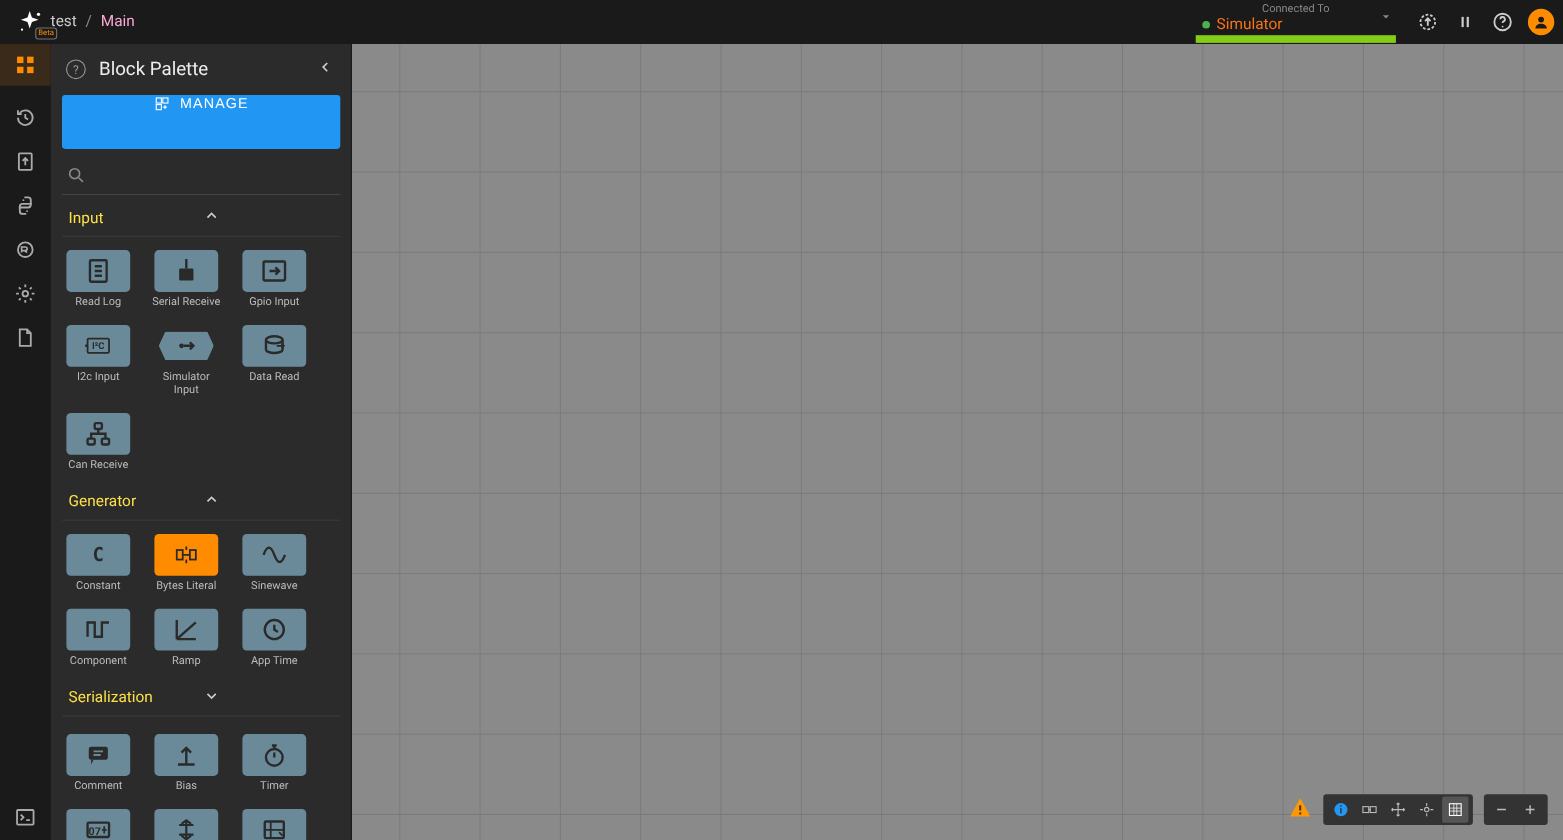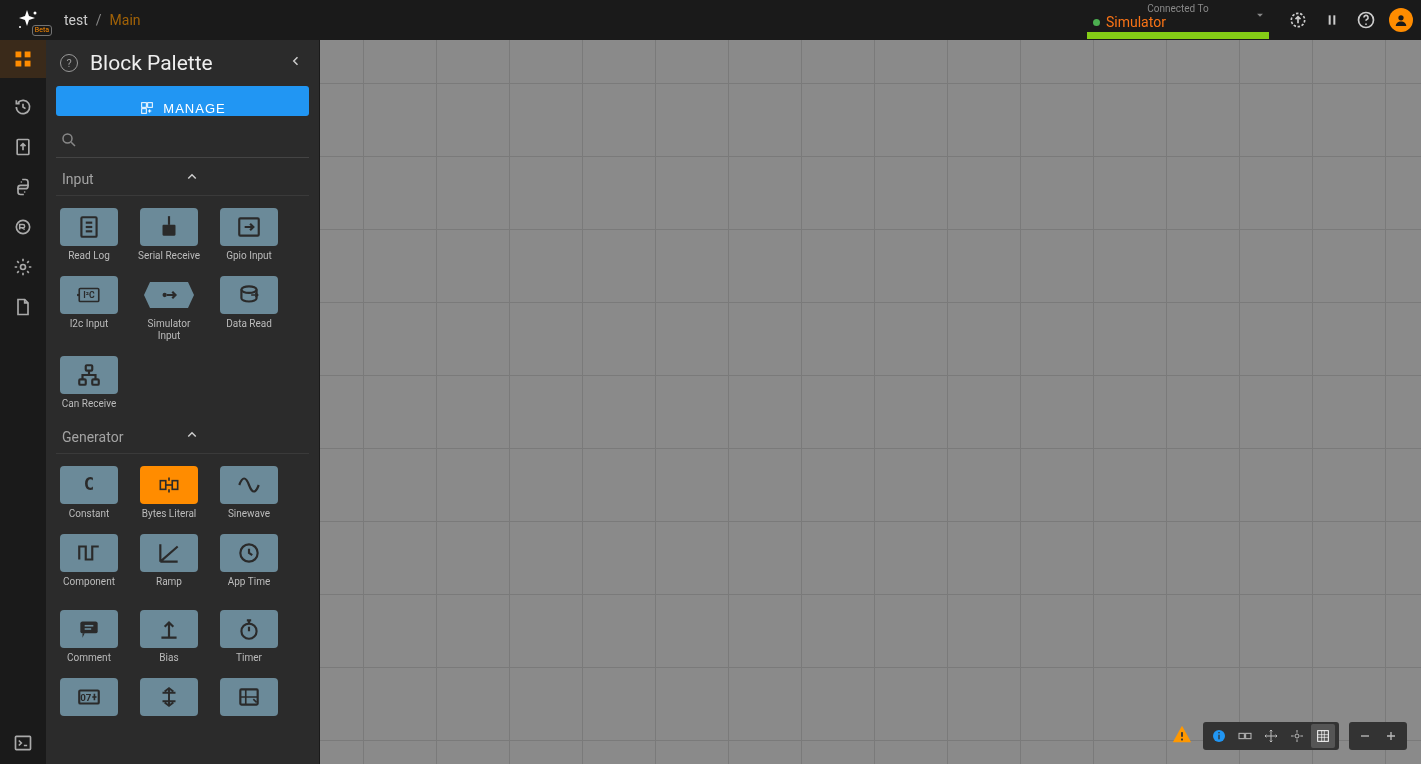--- a/index.html
+++ b/index.html
@@ -4,23 +4,23 @@
 <style>
 * { box-sizing: border-box; margin: 0; padding: 0; }
 html, body { width: 1421px; height: 764px; overflow: hidden; font-family: -apple-system, BlinkMacSystemFont, "Segoe UI", Roboto, sans-serif; background: #1a1a1a; color: #e0e0e0; }
 body { display: flex; flex-direction: column; }
 
 
 .topbar { height: 40px; background: #1a1a1a; display: flex; align-items: center; padding: 0 8px; flex-shrink: 0; }
 .logo { width: 38px; height: 28px; display: flex; align-items: center; justify-content: center; position: relative; }
 .logo svg { width: 24px; height: 24px; }
 .beta-badge { position: absolute; bottom: -2px; right: -6px; font-size: 7px; color: #ff8c00; border: 1px solid #737373; border-radius: 3px; padding: 0 2px; line-height: 9px; margin-left: 42px; }
-.breadcrumb { margin-left: 18px; font-size: 14px; color: #ccc; display: flex; align-items: center; gap: 8px; }
+.breadcrumb { font-size: 14px; color: #ccc; display: flex; align-items: center; gap: 8px; }
 .breadcrumb .sep { color: #888; }
-.breadcrumb .muted { color: #a16207; }
+.breadcrumb .muted { color: #f9a8d4; }
 .topbar-spacer { flex: 1; }
 .conn-panel { display: flex; flex-direction: column; align-items: flex-start; margin-right: 6px; border-bottom: 7px solid #84cc16; padding: 2px 6px 2px 6px; min-width: 182px; position: relative; }
 .conn-panel .lbl { font-size: 10px; color: #888; align-self: center; }
 .conn-panel .val { font-size: 14px; color: #f97316; display: flex; align-items: center; gap: 6px; }
 .conn-panel .dot { width: 7px; height: 7px; border-radius: 50%; background: #4caf50; }
 .conn-panel .chev { position: absolute; right: 2px; bottom: 6px; color: #888; }
 .topbar-icons { display: flex; align-items: center; gap: 12px; margin-left: 12px; }
 .topbar-icons .ticon { width: 22px; height: 22px; display: flex; align-items: center; justify-content: center; color: #ccc; cursor: pointer; }
 .avatar { width: 24px; height: 24px; border-radius: 50%; background: #ff8c00; display: flex; align-items: center; justify-content: center; }
 
@@ -30,34 +30,34 @@
 
 .rail { width: 46px; background: #1a1a1a; display: flex; flex-direction: column; align-items: center; padding-top: 12px; gap: 18px; flex-shrink: 0; position: relative; }
 .rail .ricon { width: 22px; height: 22px; display: flex; align-items: center; justify-content: center; color: #aaa; cursor: pointer; }
 .rail .ricon.active { color: #ff8c00; background: #3a2a1a; width: 46px; height: 38px; margin-top: -12px; padding-top: 0; }
 .rail-bottom { position: absolute; bottom: 10px; }
 
 
 .palette { width: 274px; background: #2b2b2b; display: flex; flex-direction: column; flex-shrink: 0; border-right: 1px solid #1a1a1a; }
 .palette-header { height: 46px; display: flex; align-items: center; padding: 0 14px; gap: 12px; }
 .palette-header .help { width: 18px; height: 18px; border: 1.5px solid #999; border-radius: 50%; display: flex; align-items: center; justify-content: center; font-size: 11px; color: #999; }
-.palette-header h1 { font-size: 21px; font-weight: 400; color: #eee; flex: 1; }
+.palette-header h1 { font-size: 17px; font-weight: 400; color: #eee; flex: 1; }
 .palette-header .collapse { color: #ccc; cursor: pointer; }
 .palette-body { flex: 1; overflow-y: auto; padding: 0 10px 10px 10px; position: relative; }
 .palette-body::-webkit-scrollbar { width: 8px; }
 .palette-body::-webkit-scrollbar-track { background: #2b2b2b; }
 .palette-body::-webkit-scrollbar-thumb { background: #555; border-radius: 4px; }
-.manage-btn { width: 100%; height: 30px; background: #2196f3; color: #fff; border: none; border-radius: 3px; font-size: 13px; letter-spacing: 1px; font-weight: 500; display: flex; align-items: flex-end; justify-content: center; gap: 8px; cursor: pointer; margin-bottom: 6px; }
+.manage-btn { width: 100%; height: 49px; background: #2196f3; color: #fff; border: none; border-radius: 3px; font-size: 13px; letter-spacing: 1px; font-weight: 500; display: flex; align-items: flex-start; justify-content: center; gap: 8px; cursor: pointer; margin-bottom: 6px; }
 .search-row { height: 36px; display: flex; align-items: center; padding: 0 4px; border-bottom: 1px solid #444; margin-bottom: 4px; }
 .search-row svg { color: #888; }
 .search-row input { background: transparent; border: none; outline: none; color: #eee; margin-left: 6px; flex: 1; font-size: 13px; }
 
 .cat { margin-top: 4px; }
 .cat-header { height: 34px; display: flex; align-items: center; padding: 0 6px; cursor: pointer; border-bottom: 1px solid #3a3a3a; }
-.cat-header span { font-size: 14px; color: #a3a3a3; flex: 1; }
+.cat-header span { font-size: 14px; color: #fde047; flex: 1; }
 .cat-header .chev { color: #ccc; }
 .cat-body { display: flex; flex-wrap: wrap; gap: 14px 18px; padding: 12px 2px 6px 2px; }
 
 .block { width: 62px; display: flex; flex-direction: column; align-items: center; cursor: grab; }
 .block-icon { width: 58px; height: 38px; background: #6b8a99; border-radius: 4px; display: flex; align-items: center; justify-content: center; color: #2a2a2a; }
 .block-icon.hex { background: transparent; }
 .block-icon.selected { background: #ff8c00; }
 .block-icon svg { width: 26px; height: 26px; }
 .block-label { font-size: 10px; color: #bbb; margin-top: 4px; text-align: center; line-height: 12px; min-height: 12px; }
 
@@ -510,20 +510,28 @@
                 <div class="block-icon">
                   <svg viewBox="0 0 24 24">
                     <use href="#i-clock"></use>
                   </svg>
                 </div>
                 <div class="block-label">App Time</div>
               </div>
             </div>
           </div>
           <div class="cat">
+            <div class="cat-header">
+              <span>Serialization</span>
+              <span class="chev"><svg width="18" height="18" viewBox="0 0 24 24">
+                  <use href="#i-chev-down"></use>
+                </svg></span>
+            </div>
+          </div>
+          <div class="cat">
             <div class="cat-body">
               <div class="block">
                 <div class="block-icon">
                   <svg viewBox="0 0 24 24">
                     <use href="#i-comment"></use>
                   </svg>
                 </div>
                 <div class="block-label">Comment</div>
               </div>
               <div class="block">

